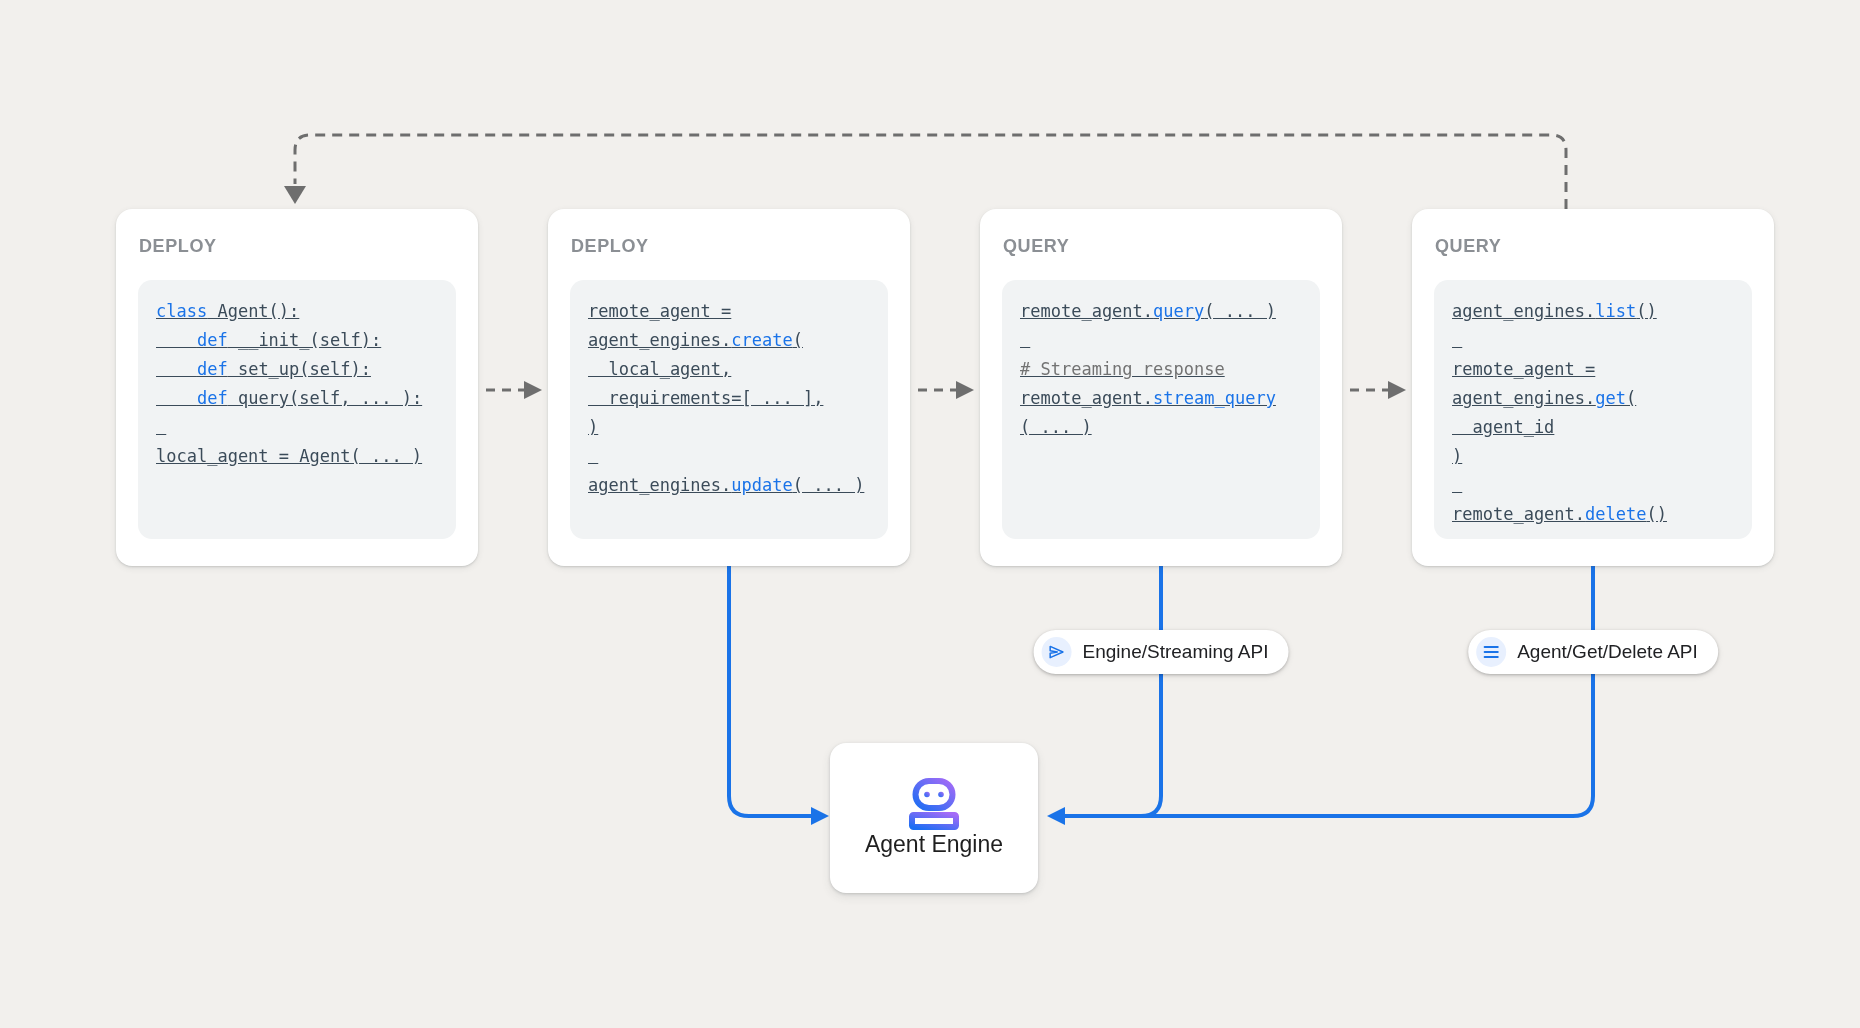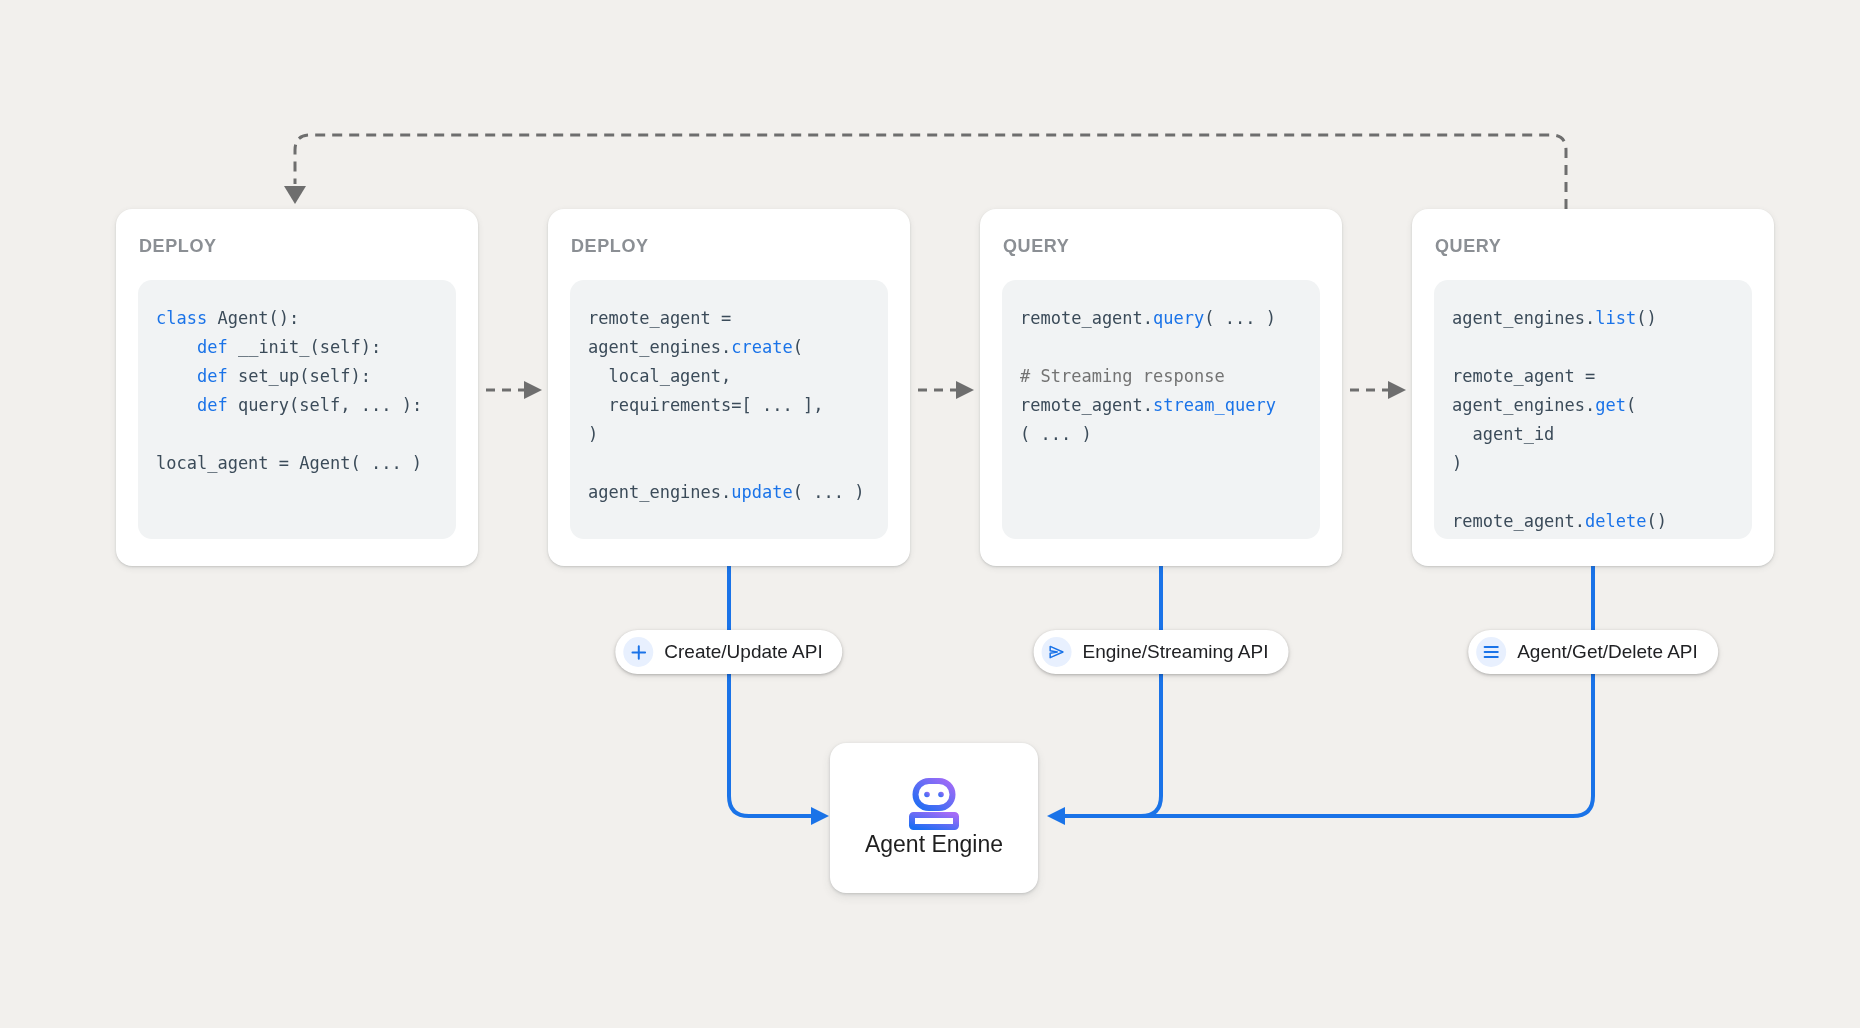--- a/index.html
+++ b/index.html
@@ -20,24 +20,24 @@
   .card.deploy{left:548px}
   .card.query{left:980px}
   .card.manage{left:1412px}
   .card-title{
     margin:27px 0 0 23px;font-size:18px;font-weight:700;
     letter-spacing:.6px;color:#8B8F94;
   }
   .code{
     position:absolute;left:22px;right:22px;top:71px;bottom:27px;
     background:#F1F3F4;border-radius:14px;
-    padding:24px 0 0 18px;box-sizing:border-box;
+    padding:17px 0 0 18px;box-sizing:border-box;
     font-family:"DejaVu Sans Mono",monospace;
     font-size:17px;line-height:29px;color:#3B4B59;
-    white-space:pre;overflow:hidden;
+    white-space:pre;overflow:hidden;text-decoration:underline;
   }
   .code-line{height:29px;}
   .code .kw,.code .fn{color:#1A73E8;}
   .code .cm{color:#737373;}
   .code .pl{color:#3B4B59;}
 
   
   .pill{
     position:absolute;top:630px;height:44px;z-index:3;
     transform:translateX(-50%);
@@ -103,28 +103,20 @@
   <section class="card query">
     <div class="card-title">QUERY</div>
     <div class="code"><div class="code-line"><span class="pl">remote_agent.</span><span class="fn">query</span><span class="pl">( ... )</span></div><div class="code-line">&nbsp;</div><div class="code-line"><span class="cm"># Streaming response</span></div><div class="code-line"><span class="pl">remote_agent.</span><span class="fn">stream_query</span></div><div class="code-line"><span class="pl">( ... )</span></div></div>
   </section>
 
   <section class="card manage">
     <div class="card-title">QUERY</div>
     <div class="code"><div class="code-line"><span class="pl">agent_engines.</span><span class="fn">list</span><span class="pl">()</span></div><div class="code-line">&nbsp;</div><div class="code-line"><span class="pl">remote_agent =</span></div><div class="code-line"><span class="pl">agent_engines.</span><span class="fn">get</span><span class="pl">(</span></div><div class="code-line"><span class="pl">  agent_id</span></div><div class="code-line"><span class="pl">)</span></div><div class="code-line">&nbsp;</div><div class="code-line"><span class="pl">remote_agent.</span><span class="fn">delete</span><span class="pl">()</span></div></div>
   </section>
 
-  <div class="pill create">
-    <span class="pill-icon">
-      <svg width="17" height="17" viewBox="0 0 17 17">
-        <path d="M8.5 2.2 V 14.8 M2.2 8.5 H 14.8" stroke="#1A73E8" stroke-width="2" stroke-linecap="round" fill="none"></path>
-      </svg>
-    </span>
-    <span class="pill-label">Create/Update API</span>
-  </div>
 
   <div class="pill unary">
     <span class="pill-icon">
       <svg width="18" height="18" viewBox="0 0 24 24">
         <path d="M3.5 4.5 L20.5 12 L3.5 19.5 L3.5 13.8 L13 12 L3.5 10.2 Z" fill="none" stroke="#1A73E8" stroke-width="2" stroke-linejoin="round"></path>
       </svg>
     </span>
     <span class="pill-label">Engine/Streaming API</span>
   </div>
 

